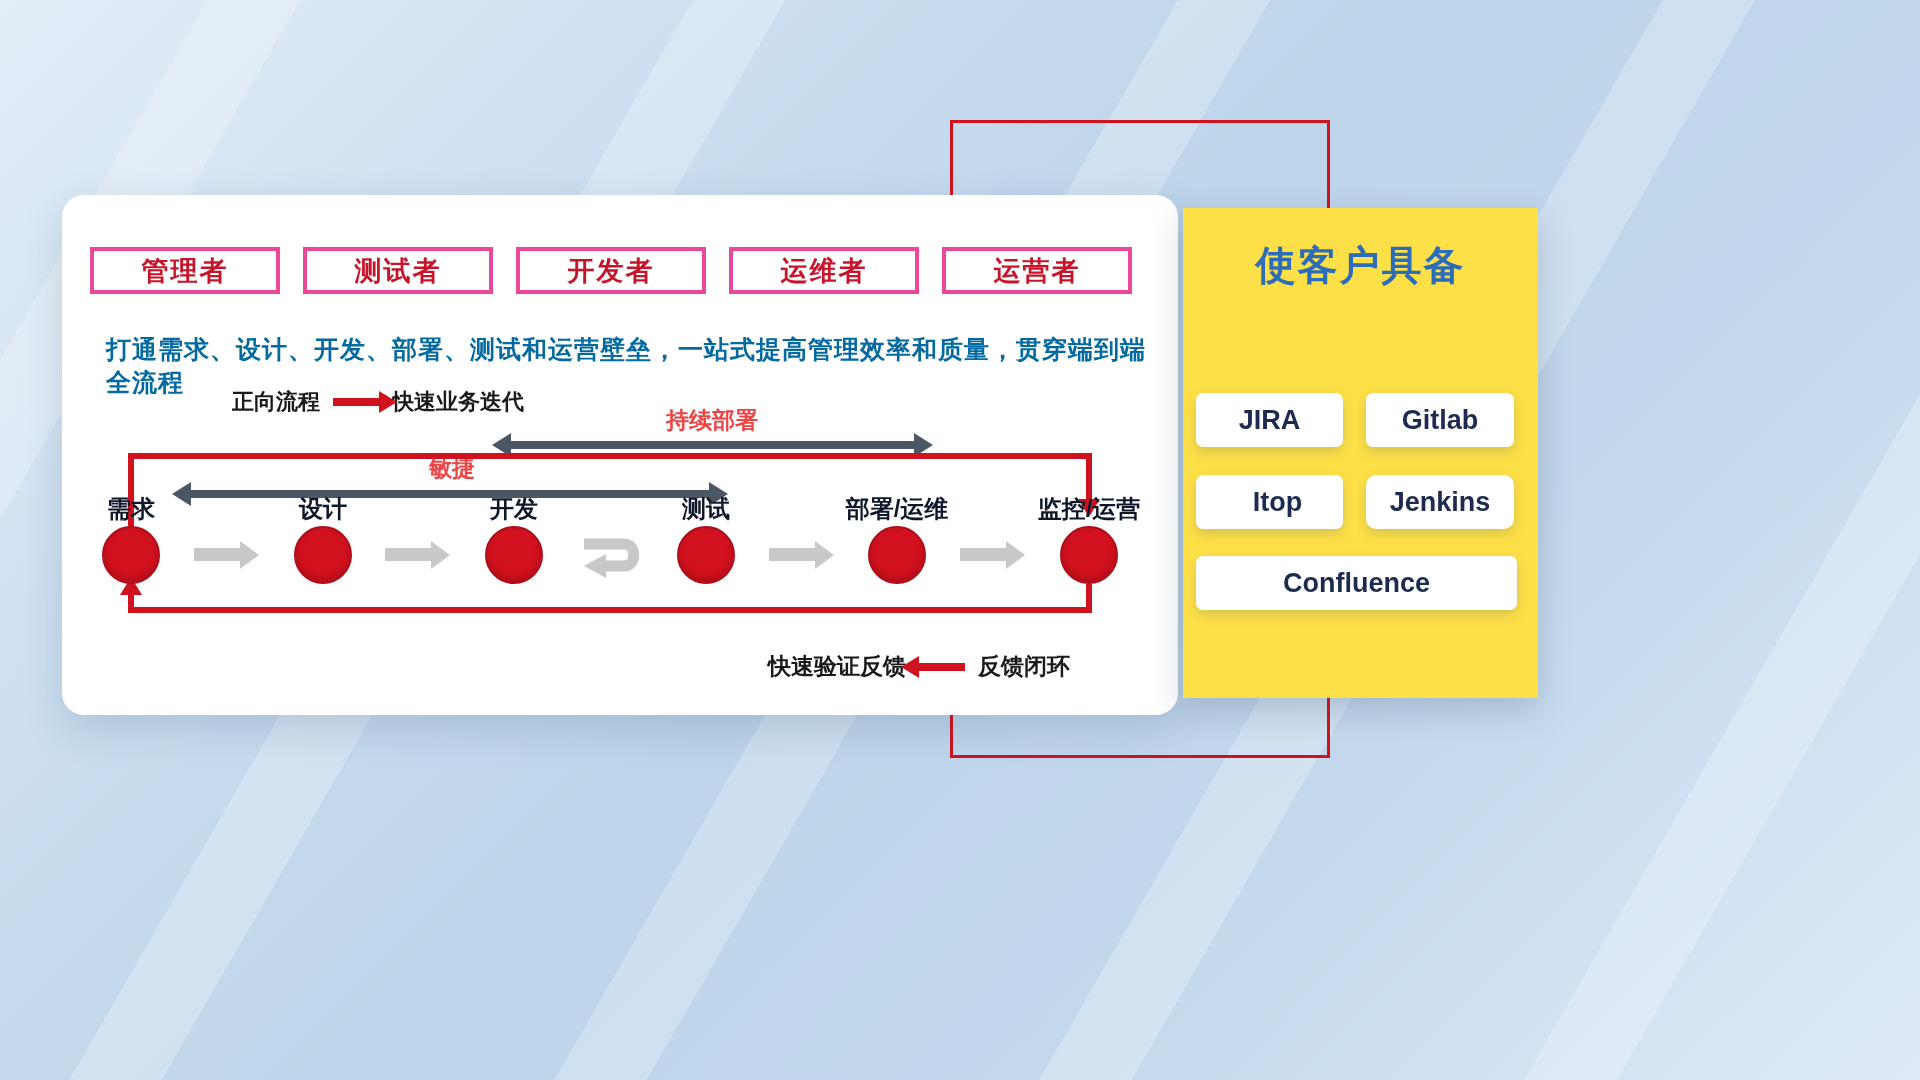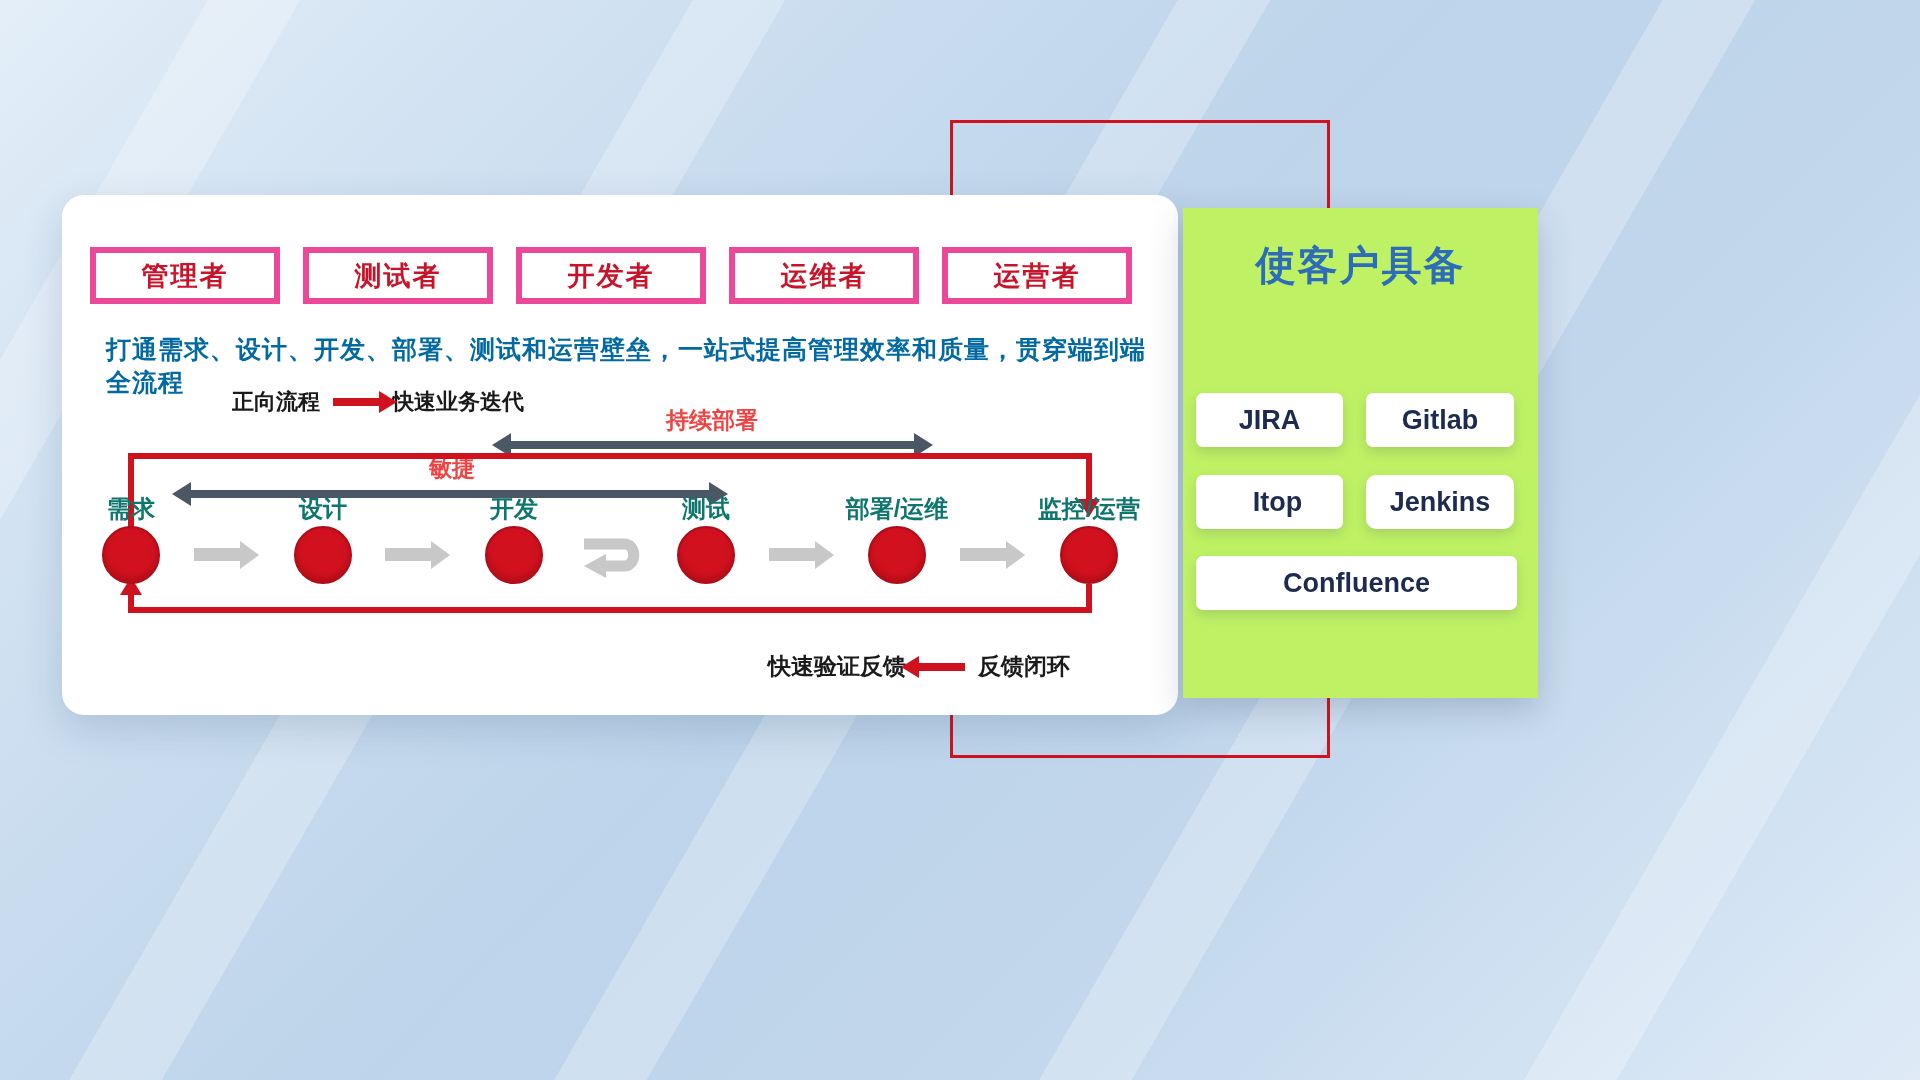--- a/index.html
+++ b/index.html
@@ -17,21 +17,21 @@
   
   .red-frame { left:950px; top:120px; width:380px; height:638px;
     border:3px solid #d0121f; z-index:1; }
 
   
   .card { left:62px; top:195px; width:1116px; height:520px; background:#ffffff;
     border-radius:22px; box-shadow:0 14px 40px rgba(40,70,110,0.18); z-index:2; }
 
   
   .roles { left:28px; top:52px; width:1042px; display:flex; justify-content:space-between; }
-  .role-box { width:190px; height:57px; border:6px solid #ec4899; background:#fff;
+  .role-box { width:190px; height:47px; border:4px solid #ec4899; background:#fff;
     display:flex; align-items:center; justify-content:center;
     font-size:27px; font-weight:700; color:#c8142a; letter-spacing:2px; }
 
   .subtitle { left:44px; top:138px; width:1040px; font-size:25px; font-weight:700; color:#0369a1; letter-spacing:1px; }
 
   
   .legend { display:flex; align-items:center; gap:13px; font-size:22px; font-weight:700; color:#1a1a1a; }
   .legend-forward { left:170px; top:192px; }
   .legend-feedback { left:706px; top:456px; font-size:23px; }
   .red-arrow-r { width:46px; height:8px; background:#d0121f; position:relative; }
@@ -55,30 +55,30 @@
 
   
   .rline { background:#d0121f; }
   .tri-down { width:0; height:0; border-left:11px solid transparent; border-right:11px solid transparent;
     border-top:18px solid #d0121f; }
   .tri-up { width:0; height:0; border-left:11px solid transparent; border-right:11px solid transparent;
     border-bottom:18px solid #d0121f; }
 
   
   .node-label { top:298px; width:160px; height:30px; text-align:center;
-    font-size:24px; font-weight:700; color:#0f766e; }
+    font-size:24px; font-weight:700; color:#0f172a; }
   .node-circle { top:331px; width:58px; height:58px; border-radius:50%;
     background:#d2111f; border:2px solid #ad0e19; box-shadow:inset 0 -4px 6px rgba(120,5,12,0.35); }
 
   .flow-arrow { top:353px; width:46px; height:13px; background:#c8c8c8; }
   .flow-arrow::after { content:""; position:absolute; right:-19px; top:50%; transform:translateY(-50%);
     border-top:14px solid transparent; border-bottom:14px solid transparent; border-left:19px solid #c8c8c8; }
 
   
-  .panel { left:1183px; top:208px; width:355px; height:490px; background:#bef264;
+  .panel { left:1183px; top:208px; width:355px; height:490px; background:#fde047;
     box-shadow:0 12px 32px rgba(40,60,90,0.22); z-index:3; }
   .panel-title { width:100%; text-align:center; font-size:40px; font-weight:700;
     color:#2d6cb8; letter-spacing:2px; }
   .pt1 { top:30px; }
   .pt2 { top:108px; }
   .tool-btn { height:54px; background:#ffffff; border-radius:7px;
     box-shadow:0 5px 12px rgba(50,60,90,0.18);
     display:flex; align-items:center; justify-content:center;
     font-size:27px; font-weight:700; color:#1d2b50; }
   .tb-jira { left:13px;  top:185px; width:147px; }

